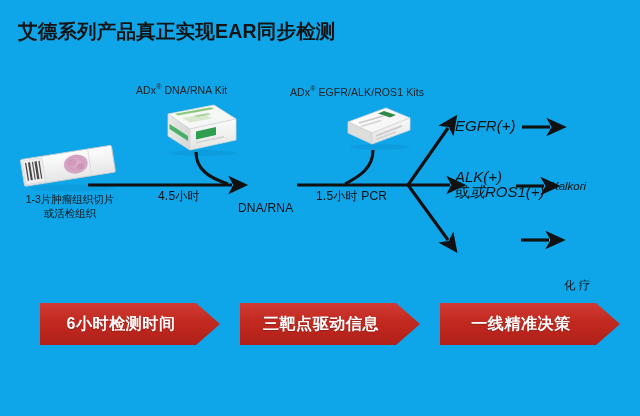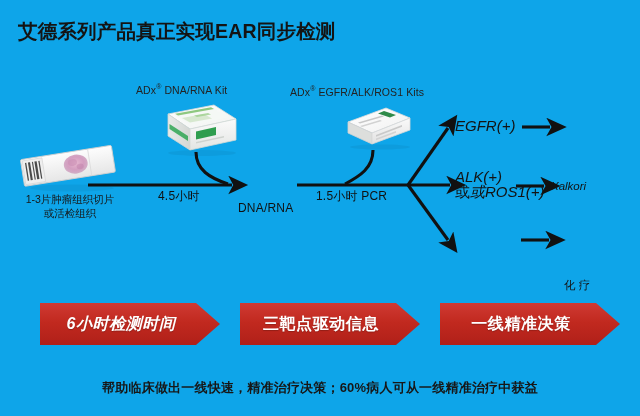--- a/index.html
+++ b/index.html
@@ -308,25 +308,24 @@
     <span class="cn"><span style="font-style:normal">或</span><i>或ROS1(+)</i></span>
   </div>
   <div class="abs drug-label" style="left:551px; top:179px;font-style:italic;">
     <span>Xalkori</span>
   </div>
 
   <div class="abs drug-label" style="left:564px; top:233px;margin-top:45px;">
     <span>化 疗</span>
   </div>
 
-  <div class="banner" style="left:40px; top:303px; width:180px;font-style:italic;">
+  <div class="banner" style="left:40px; top:303px; width:180px;">
     <span>6小时检测时间</span>
   </div>
   <div class="banner" style="left:440px; top:303px; width:180px;">
     <span>一线精准决策</span>
   </div>
   <div class="banner" style="left:240px; top:303px; width:180px;">
     <span>三靶点驱动信息</span>
   </div>
 
-  <div id="bottom-caption">帮助临床做出一线快速，精准治疗决策；60%病人可从一线精准治疗中获益</div>
 
 </div>
 
 </body></html>

